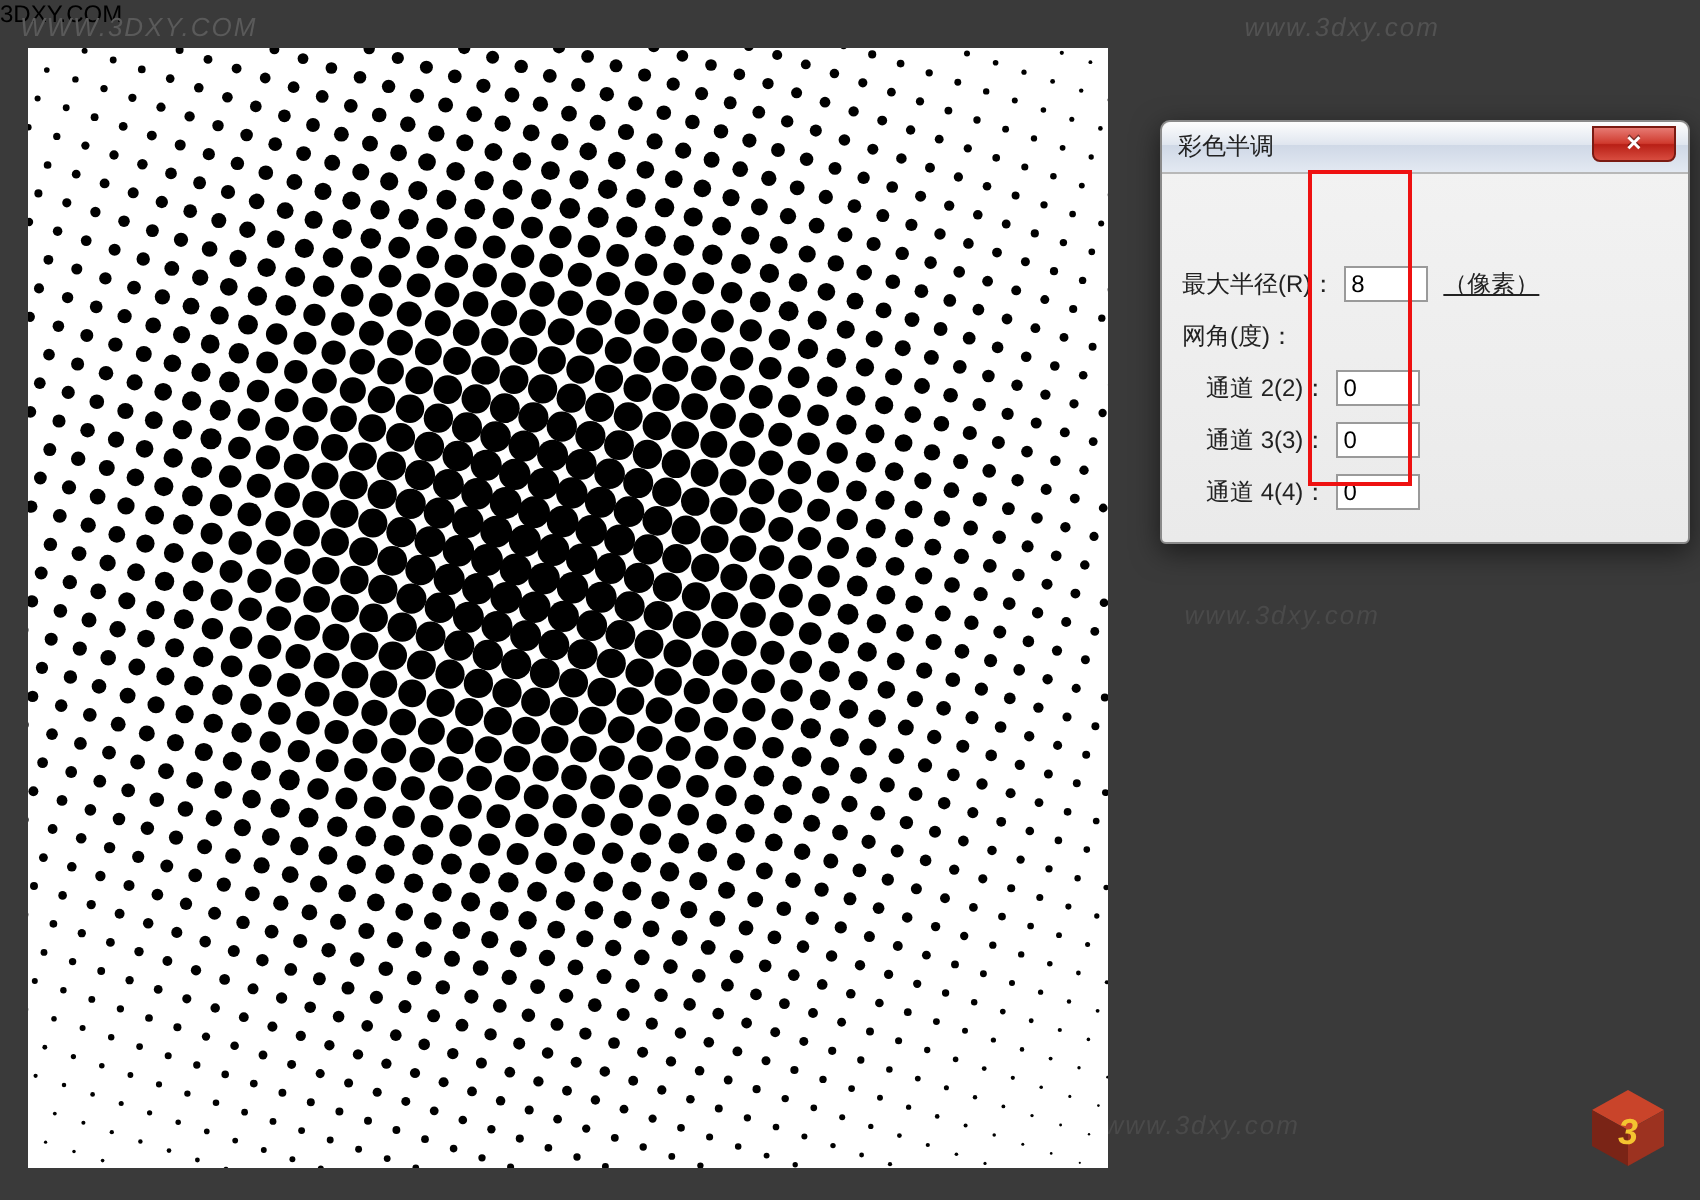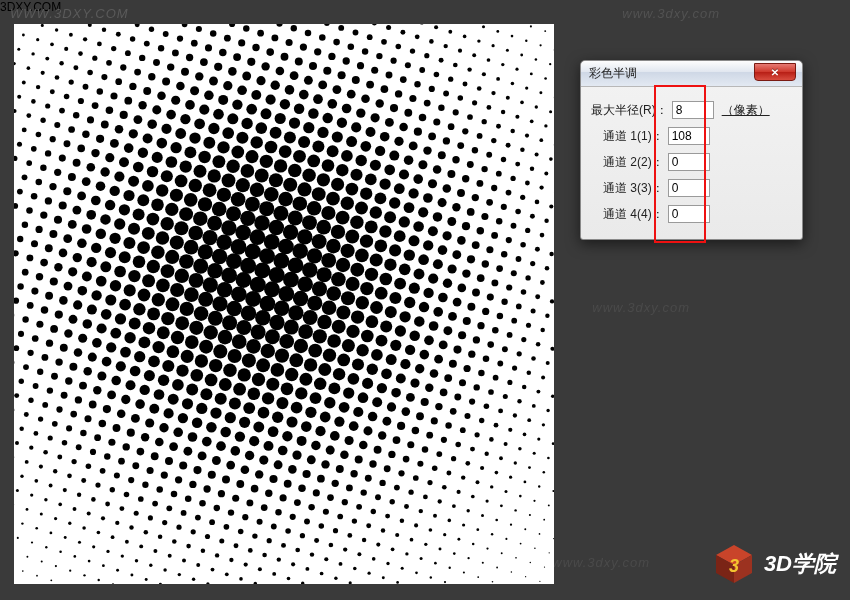--- a/index.html
+++ b/index.html
@@ -33,21 +33,21 @@
     left: 14px;
     width: 540px;
     height: 560px;
     background: #ffffff;
   }
 
   .dialog {
     position: absolute;
     top: 60px;
     left: 580px;
-    width: 223px;
+    width: 265px;
     background: linear-gradient(#f3f3f3,#eaeaea);
     border: 1px solid #8a8a8a;
     box-shadow: 0 4px 14px rgba(0,0,0,0.55);
     border-radius: 5px 5px 3px 3px;
   }
   .titlebar {
     height: 26px;
     background: linear-gradient(#fdfdfd,#e0e6ef 45%,#cfd8e6 46%,#e3e9f2);
     border-bottom: 1px solid #b8b8b8;
     border-radius: 5px 5px 0 0;
@@ -76,21 +76,21 @@
     font-size: 10px;
     font-weight: bold;
     text-shadow: 0 -1px 0 rgba(0,0,0,0.4);
     cursor: pointer;
   }
   .dialog-body {
     padding: 10px 8px 12px 10px;
     display: flex;
     gap: 6px;
   }
-  .form-col { flex: 1; }
+  .form-col { flex: 1; margin-top: 32px; }
   .btn-col { width: 70px; display:flex; flex-direction:column; gap:6px; }
   .row {
     display: flex;
     align-items: center;
     height: 26px;
     gap: 4px;
   }
   .row label { color:#222; white-space:nowrap; }
   .row .suffix { margin-left:4px; color:#222;text-decoration:underline;}
   .input-box {
@@ -1602,23 +1602,22 @@
       <span>✕</span>
     </div>
   </div>
   <div class="dialog-body" style="position:relative;">
     <div class="form-col">
       <div class="row">
         <label>最大半径(R)：</label>
         <input class="input-box" value="8" style="">
         <span class="suffix">（像素）</span>
       </div>
-      <div class="row indent">
-        <label>通道 1(1)：</label>
-        <input class="input-box" value="108" style="">
+      <div class="row">
+        <label>网角(度)：</label>
       </div>
       <div class="row indent">
         <label>通道 2(2)：</label>
         <input class="input-box" value="0" style="">
       </div>
       <div class="row indent">
         <label>通道 3(3)：</label>
         <input class="input-box" value="0" style="">
       </div>
       <div class="row indent">
@@ -1633,15 +1632,14 @@
 
 <div class="logo">
   <div class="cube">
     <svg viewBox="0 0 44 44">
       <polygon points="22,3 40,13 22,23 4,13" fill="#c9442a"></polygon>
       <polygon points="4,13 22,23 22,41 4,31" fill="#7a2416"></polygon>
       <polygon points="40,13 22,23 22,41 40,31" fill="#9c3220"></polygon>
       <text x="22" y="30" text-anchor="middle" fill="#f4c430" font-size="18" font-weight="bold" font-style="italic">3</text>
     </svg>
   </div>
-  <span class="txt1">3D学院</span>
 </div>
 <div class="sub">3DXY.COM</div>
 
 </body></html>

